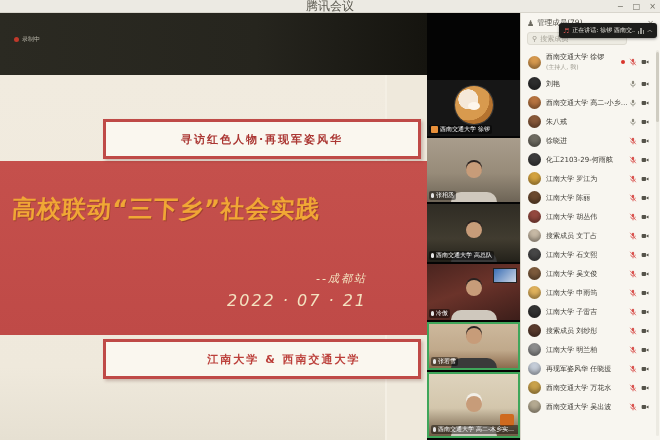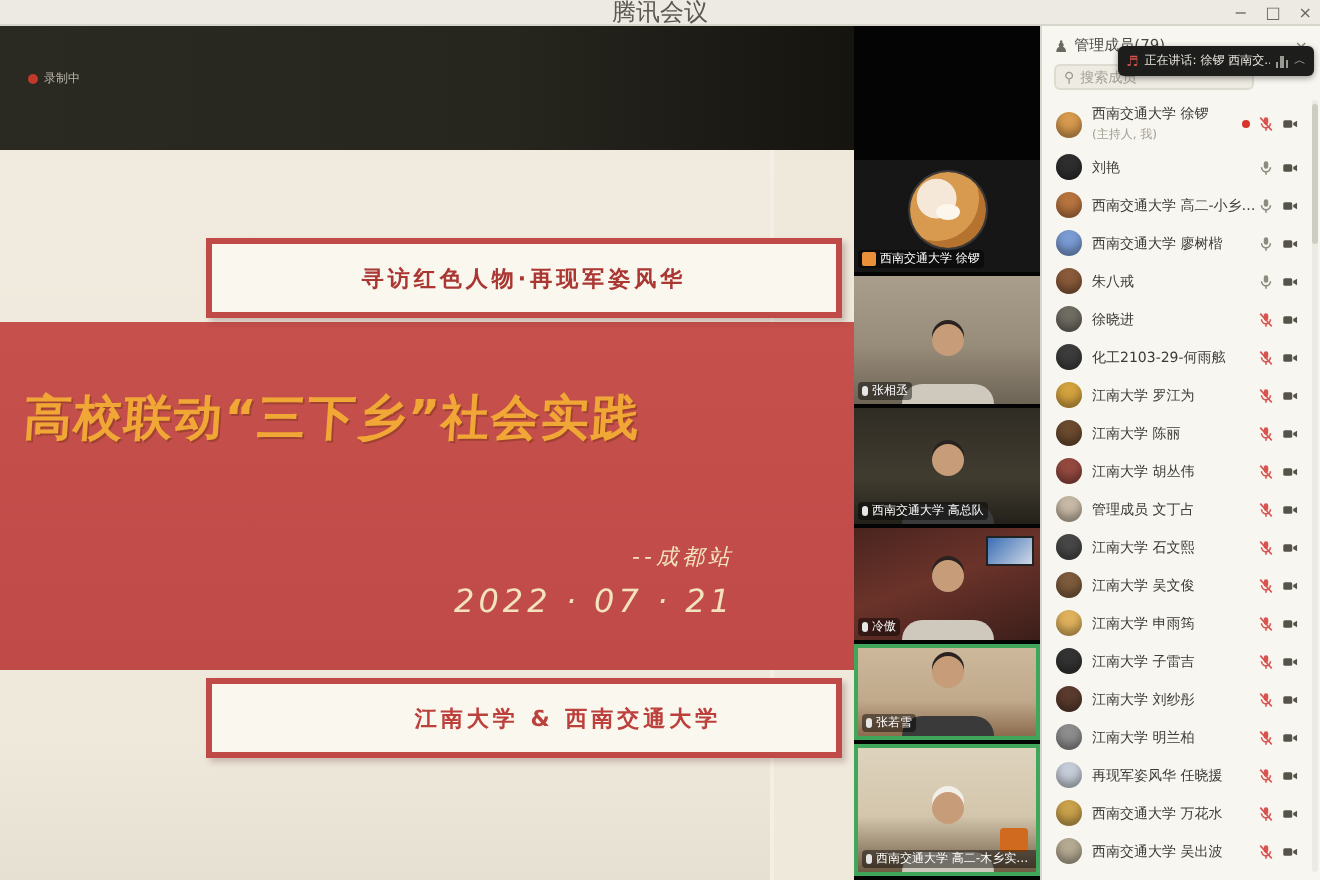--- a/index.html
+++ b/index.html
@@ -279,23 +279,23 @@
       </span>
       <span class="ic cam">
         <svg viewBox="0 0 10 10">
               <rect x="0.8" y="2.6" width="5.6" height="4.8" rx="1" fill="currentColor"></rect>
               <path d="M7 4.4 9.4 3v4L7 5.6z" fill="currentColor"></path>
             </svg>
       </span>
     </span>
   </div>
       <div class="m-row">
-    <span class="m-avatar" style="background: rgb(122, 155, 212);"></span>
-    <span class="m-main">
-      <div class="m-name">西南交通大学 廖树楷</div>
+    <span class="m-avatar" style="background: rgb(138, 90, 58);"></span>
+    <span class="m-main">
+      <div class="m-name">朱八戒</div>
 
     </span>
     <span class="m-icons">
 
       <span class="ic micI mic-on">
         <svg viewBox="0 0 10 10" fill="none" stroke="currentColor" stroke-width="1">
           <rect x="3.6" y="0.8" width="2.8" height="4.6" rx="1.4" fill="currentColor" stroke="none"></rect>
           <path d="M2.2 4.6a2.8 2.8 0 0 0 5.6 0"></path>
               <line x1="5" y1="7.6" x2="5" y2="9.2"></line>
           <line class="slash" x1="1.4" y1="1" x2="8.6" y2="9" style="display:none"></line>
@@ -303,44 +303,20 @@
       </span>
       <span class="ic cam">
         <svg viewBox="0 0 10 10">
               <rect x="0.8" y="2.6" width="5.6" height="4.8" rx="1" fill="currentColor"></rect>
               <path d="M7 4.4 9.4 3v4L7 5.6z" fill="currentColor"></path>
             </svg>
       </span>
     </span>
   </div>
       <div class="m-row">
-    <span class="m-avatar" style="background: rgb(138, 90, 58);"></span>
-    <span class="m-main">
-      <div class="m-name">朱八戒</div>
-
-    </span>
-    <span class="m-icons">
-
-      <span class="ic micI mic-on">
-        <svg viewBox="0 0 10 10" fill="none" stroke="currentColor" stroke-width="1">
-          <rect x="3.6" y="0.8" width="2.8" height="4.6" rx="1.4" fill="currentColor" stroke="none"></rect>
-          <path d="M2.2 4.6a2.8 2.8 0 0 0 5.6 0"></path>
-              <line x1="5" y1="7.6" x2="5" y2="9.2"></line>
-          <line class="slash" x1="1.4" y1="1" x2="8.6" y2="9" style="display:none"></line>
-        </svg>
-      </span>
-      <span class="ic cam">
-        <svg viewBox="0 0 10 10">
-              <rect x="0.8" y="2.6" width="5.6" height="4.8" rx="1" fill="currentColor"></rect>
-              <path d="M7 4.4 9.4 3v4L7 5.6z" fill="currentColor"></path>
-            </svg>
-      </span>
-    </span>
-  </div>
-      <div class="m-row">
     <span class="m-avatar" style="background: rgb(111, 108, 98);"></span>
     <span class="m-main">
       <div class="m-name">徐晓进</div>
 
     </span>
     <span class="m-icons">
 
       <span class="ic micI mic-off">
         <svg viewBox="0 0 10 10" fill="none" stroke="currentColor" stroke-width="1">
           <rect x="3.6" y="0.8" width="2.8" height="4.6" rx="1.4" fill="currentColor" stroke="none"></rect>
@@ -449,21 +425,21 @@
         <svg viewBox="0 0 10 10">
               <rect x="0.8" y="2.6" width="5.6" height="4.8" rx="1" fill="currentColor"></rect>
               <path d="M7 4.4 9.4 3v4L7 5.6z" fill="currentColor"></path>
             </svg>
       </span>
     </span>
   </div>
       <div class="m-row">
     <span class="m-avatar" style="background: rgb(199, 185, 165);"></span>
     <span class="m-main">
-      <div class="m-name">管理成员 文丁占</div>
+      <div class="m-name">搜索成员 文丁占</div>
 
     </span>
     <span class="m-icons">
 
       <span class="ic micI mic-off">
         <svg viewBox="0 0 10 10" fill="none" stroke="currentColor" stroke-width="1">
           <rect x="3.6" y="0.8" width="2.8" height="4.6" rx="1.4" fill="currentColor" stroke="none"></rect>
           <path d="M2.2 4.6a2.8 2.8 0 0 0 5.6 0"></path>
               <line x1="5" y1="7.6" x2="5" y2="9.2"></line>
           <line class="slash" x1="1.4" y1="1" x2="8.6" y2="9" style="display: inline;"></line>
@@ -569,21 +545,21 @@
         <svg viewBox="0 0 10 10">
               <rect x="0.8" y="2.6" width="5.6" height="4.8" rx="1" fill="currentColor"></rect>
               <path d="M7 4.4 9.4 3v4L7 5.6z" fill="currentColor"></path>
             </svg>
       </span>
     </span>
   </div>
       <div class="m-row">
     <span class="m-avatar" style="background: rgb(90, 59, 45);"></span>
     <span class="m-main">
-      <div class="m-name">江南大学 刘纱彤</div>
+      <div class="m-name">搜索成员 刘纱彤</div>
 
     </span>
     <span class="m-icons">
 
       <span class="ic micI mic-off">
         <svg viewBox="0 0 10 10" fill="none" stroke="currentColor" stroke-width="1">
           <rect x="3.6" y="0.8" width="2.8" height="4.6" rx="1.4" fill="currentColor" stroke="none"></rect>
           <path d="M2.2 4.6a2.8 2.8 0 0 0 5.6 0"></path>
               <line x1="5" y1="7.6" x2="5" y2="9.2"></line>
           <line class="slash" x1="1.4" y1="1" x2="8.6" y2="9" style="display: inline;"></line>

